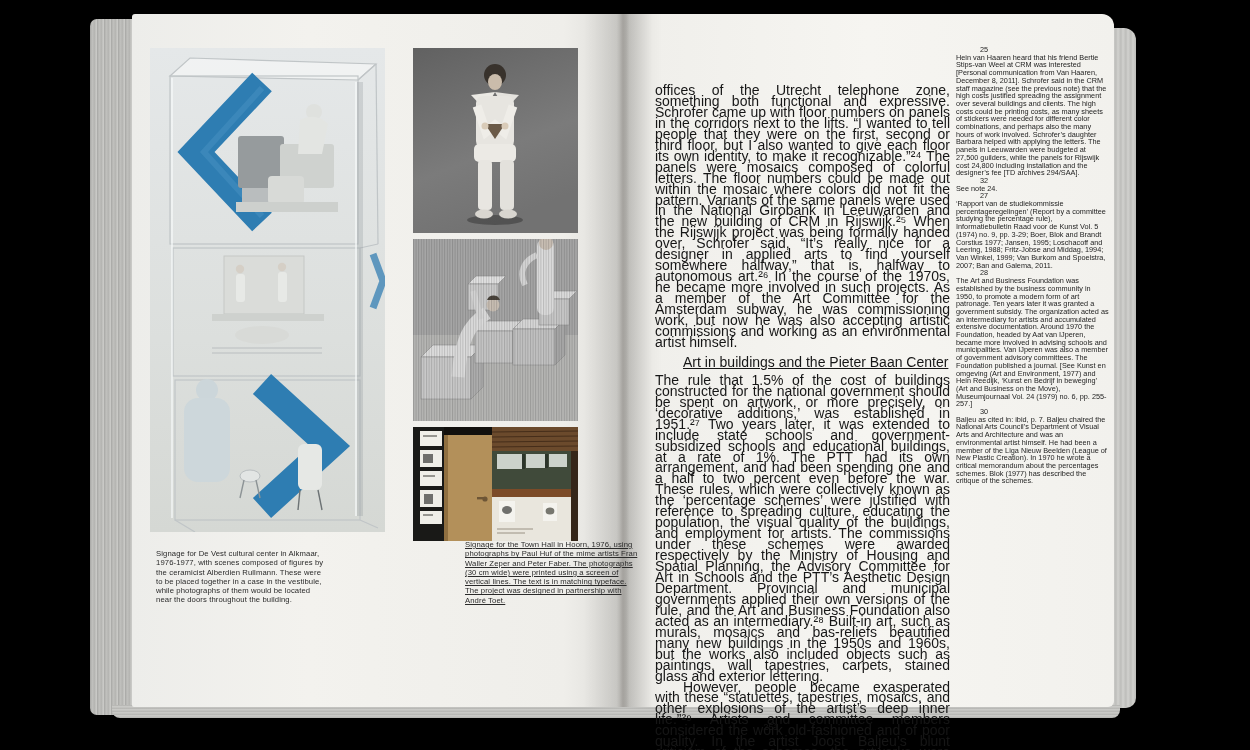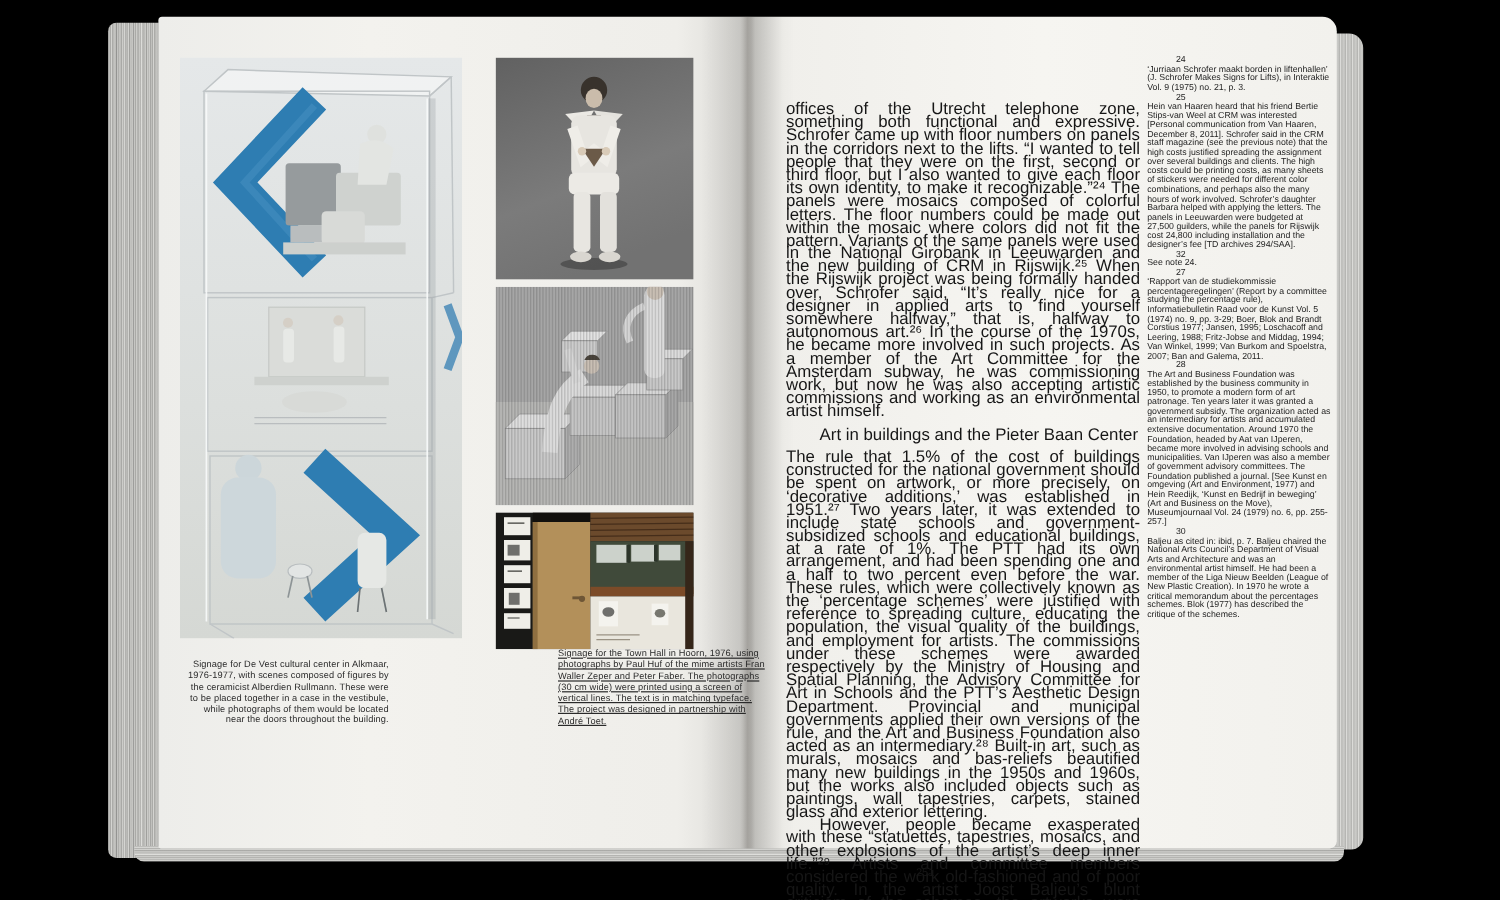--- a/index.html
+++ b/index.html
@@ -57,21 +57,21 @@
     font-size:7.7px; line-height:9.3px; color:#2a2a2a; letter-spacing:0.1px;
   }
 
   .main-col {
     left:565px; top:33px; width:295px;
     font-size:14px; line-height:10.95px; color:#161616;
     text-align:justify;
     margin-top:38px;
   }
   .main-col p { margin:0; }
-  .main-col .heading { margin:9px 0 7px 28px; text-align:left; }
+  .main-col .heading { margin:9px 0 7px 28px; text-align:left;text-decoration:underline; }
   .main-col .indent { text-indent:28px; }
 
   .notes-col {
     left:866px; top:32px; width:153px;
     font-size:7.3px; line-height:7.7px; color:#1d1d1d;
   }
   .note-num { padding-left:24px; }
 
   .page-number {
     left:565px; top:708px; width:232px; text-align:center;
@@ -281,37 +281,33 @@
       <ellipse cx="137" cy="84" rx="4.4" ry="3.6" fill="#77776f"></ellipse>
       <g stroke="#9a9284" stroke-width="1">
           <line x1="84" y1="102" x2="120" y2="102"></line>
           <line x1="84" y1="106" x2="112" y2="106"></line>
         </g>
 
       <rect x="158" y="24" width="7" height="90" fill="#352619"></rect>
     </svg>
   </figure>
 
-  <div class="abs caption" style="left:66px; top:535px; width:168px;text-align:right;">Signage for De Vest cultural center in Alkmaar, 1976-1977, with scenes composed of figures by the ceramicist Alberdien Rullmann. These were to be placed together in a case in the vestibule, while photographs of them would be located near the doors throughout the building.</div>
+  <div class="abs caption" style="left:66px; top:535px; width:168px;">Signage for De Vest cultural center in Alkmaar, 1976-1977, with scenes composed of figures by the ceramicist Alberdien Rullmann. These were to be placed together in a case in the vestibule, while photographs of them would be located near the doors throughout the building.</div>
 
   <div class="abs caption" style="left:375px; top:526px; width:175px;text-decoration:underline;">Signage for the Town Hall in Hoorn, 1976, using photographs by Paul Huf of the mime artists Fran Waller Zeper and Peter Faber. The photographs (30 cm wide) were printed using a screen of vertical lines. The text is in matching typeface. The project was designed in partnership with André Toet.</div>
 
   <div class="abs main-col">
     <p>offices of the Utrecht telephone zone, something both functional and expressive. Schrofer came up with floor numbers on panels in the corridors next to the lifts. “I wanted to tell people that they were on the first, second or third floor, but I also wanted to give each floor its own identity, to make it recognizable.”²⁴ The panels were mosaics composed of colorful letters. The floor numbers could be made out within the mosaic where colors did not fit the pattern. Variants of the same panels were used in the National Girobank in Leeuwarden and the new building of CRM in Rijswijk.²⁵ When the Rijswijk project was being formally handed over, Schrofer said, “It’s really nice for a designer in applied arts to find yourself somewhere halfway,” that is, halfway to autonomous art.²⁶ In the course of the 1970s, he became more involved in such projects. As a member of the Art Committee for the Amsterdam subway, he was commissioning work, but now he was also accepting artistic commissions and working as an environmental artist himself.</p>
     <p class="heading">Art in buildings and the Pieter Baan Center</p>
     <p>The rule that 1.5% of the cost of buildings constructed for the national government should be spent on artwork, or more precisely, on ‘decorative additions,’ was established in 1951.²⁷ Two years later, it was extended to include state schools and government-subsidized schools and educational buildings, at a rate of 1%. The PTT had its own arrangement, and had been spending one and a half to two percent even before the war. These rules, which were collectively known as the ‘percentage schemes’ were justified with reference to spreading culture, educating the population, the visual quality of the buildings, and employment for artists. The commissions under these schemes were awarded respectively by the Ministry of Housing and Spatial Planning, the Advisory Committee for Art in Schools and the PTT’s Aesthetic Design Department. Provincial and municipal governments applied their own versions of the rule, and the Art and Business Foundation also acted as an intermediary.²⁸ Built-in art, such as murals, mosaics and bas-reliefs beautified many new buildings in the 1950s and 1960s, but the works also included objects such as paintings, wall tapestries, carpets, stained glass and exterior lettering.</p>
     <p class="indent">However, people became exasperated with these “statuettes, tapestries, mosaics, and other explosions of the artist’s deep inner life.”²⁹ Artists and committee members considered the work old-fashioned and of poor quality. In the artist Joost Baljeu’s blunt criticism of the schemes, the artworks were “the droppings of a rat-shit culture.”³⁰ Baljeu advocated the integration of architecture and painting, but he was also a member of the National Arts Council and published a critical piece about the art produced under these schemes. The 1% Committee was increasingly critical of mere decorative pieces, and said that the purchase of separate artworks did not have a strong enough relationship to the building. It examined the 1% rule and its results closely and wrote: “What matters is not so much a beautiful addition, the mere presence of something decorative, what matters is that, every day, the work should pose the question of expressive and spatial experience.”³¹ Quality and contemporary relevance also mattered. “In the committee’s opinion, visual art is not an isolated object. Like the education system, it must react and respond to the society around it. Therefore the 1% scheme should serve as one of the means of bringing society within the school walls, and of its</p>
   </div>
 
   <div class="abs notes-col">
       <div>
-        <div class="note-num">24</div>
-        <div class="note-text">‘Jurriaan Schrofer maakt borden in liftenhallen’ (J. Schrofer Makes Signs for Lifts), in Interaktie Vol. 9 (1975) no. 21, p. 3.</div>
-      </div>
-      <div>
         <div class="note-num">25</div>
         <div class="note-text">Hein van Haaren heard that his friend Bertie Stips-van Weel at CRM was interested [Personal communication from Van Haaren, December 8, 2011]. Schrofer said in the CRM staff magazine (see the previous note) that the high costs justified spreading the assignment over several buildings and clients. The high costs could be printing costs, as many sheets of stickers were needed for different color combinations, and perhaps also the many hours of work involved. Schrofer’s daughter Barbara helped with applying the letters. The panels in Leeuwarden were budgeted at 27,500 guilders, while the panels for Rijswijk cost 24,800 including installation and the designer’s fee [TD archives 294/SAA].</div>
       </div>
       <div>
         <div class="note-num">32</div>
         <div class="note-text">See note 24.</div>
       </div>
       <div>
         <div class="note-num">27</div>
         <div class="note-text">‘Rapport van de studiekommissie percentageregelingen’ (Report by a committee studying the percentage rule), Informatiebulletin Raad voor de Kunst Vol. 5 (1974) no. 9, pp. 3-29; Boer, Blok and Brandt Corstius 1977; Jansen, 1995; Loschacoff and Leering, 1988; Fritz-Jobse and Middag, 1994; Van Winkel, 1999; Van Burkom and Spoelstra, 2007; Ban and Galema, 2011.</div>

